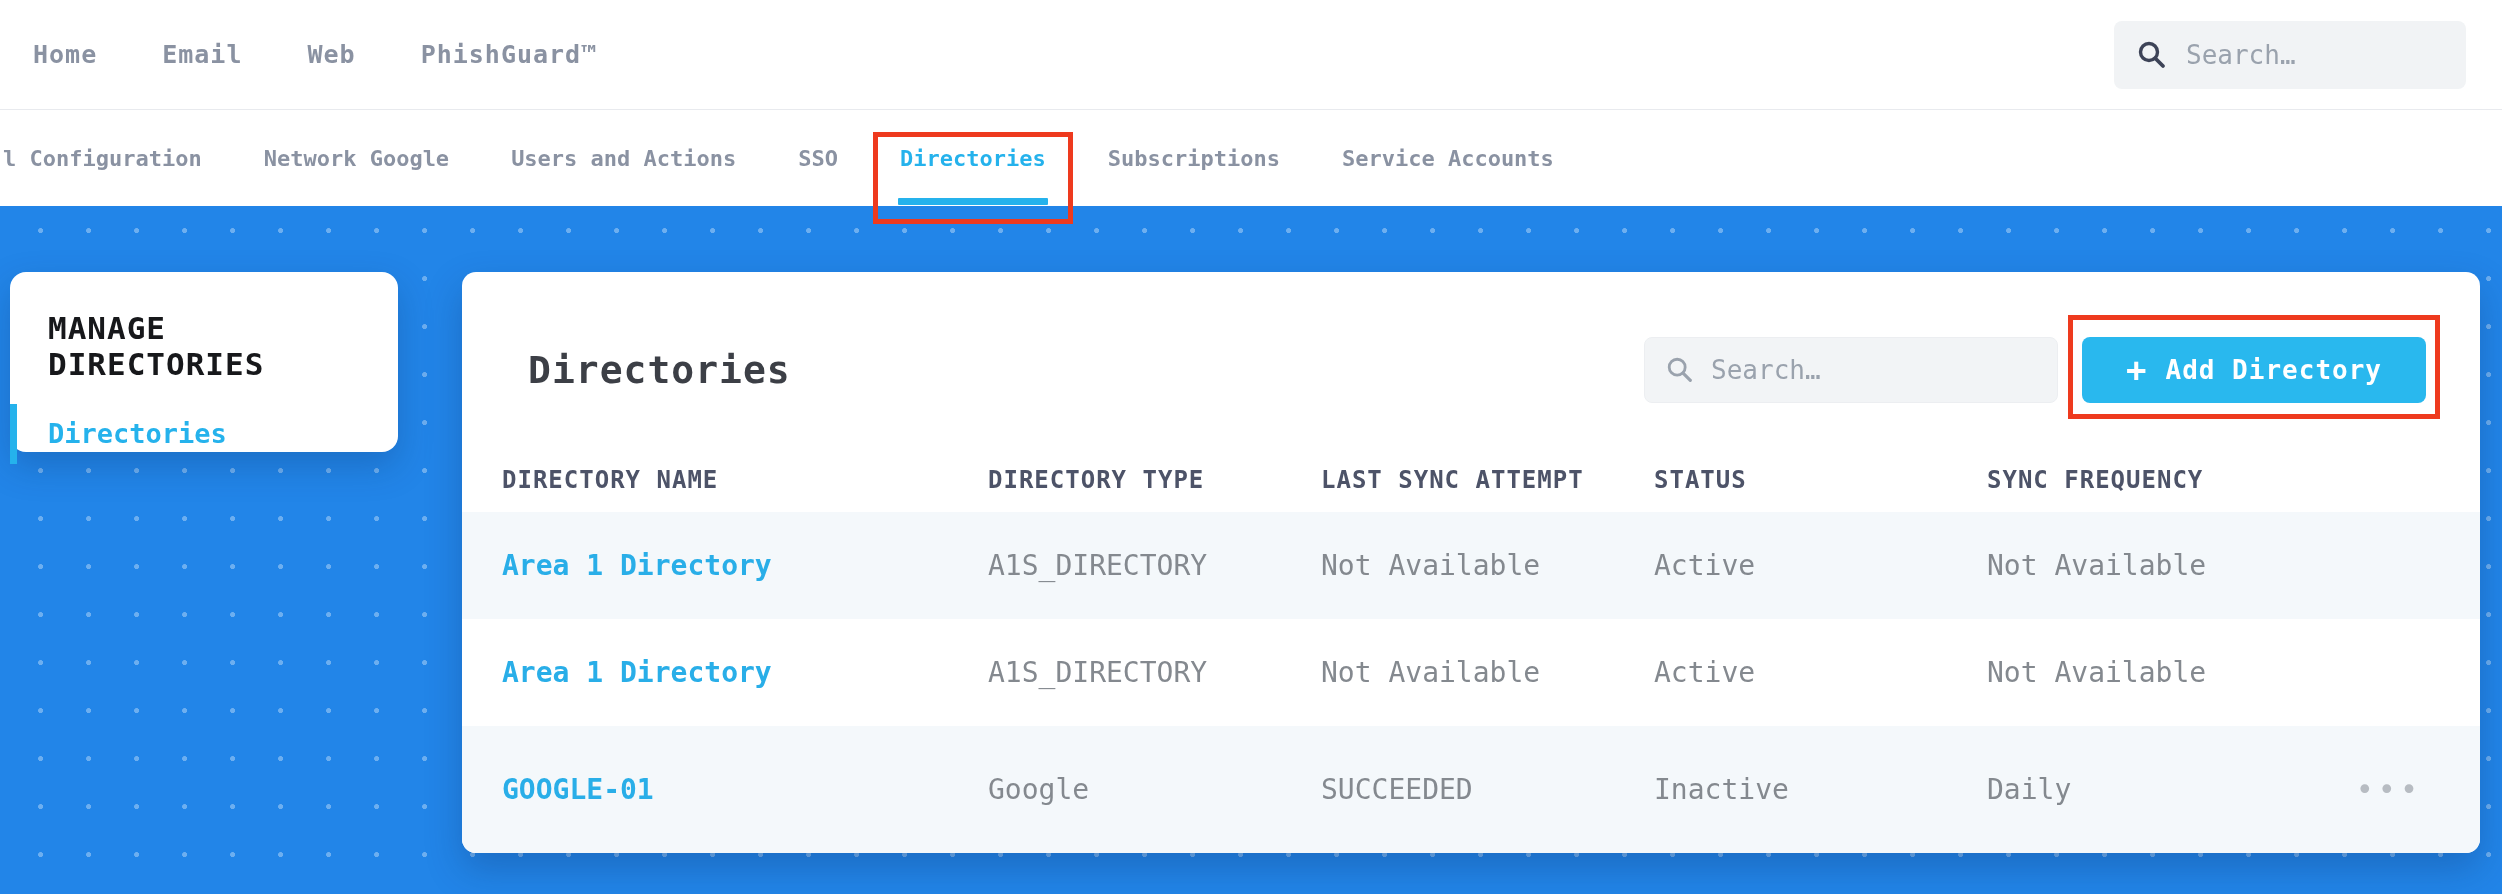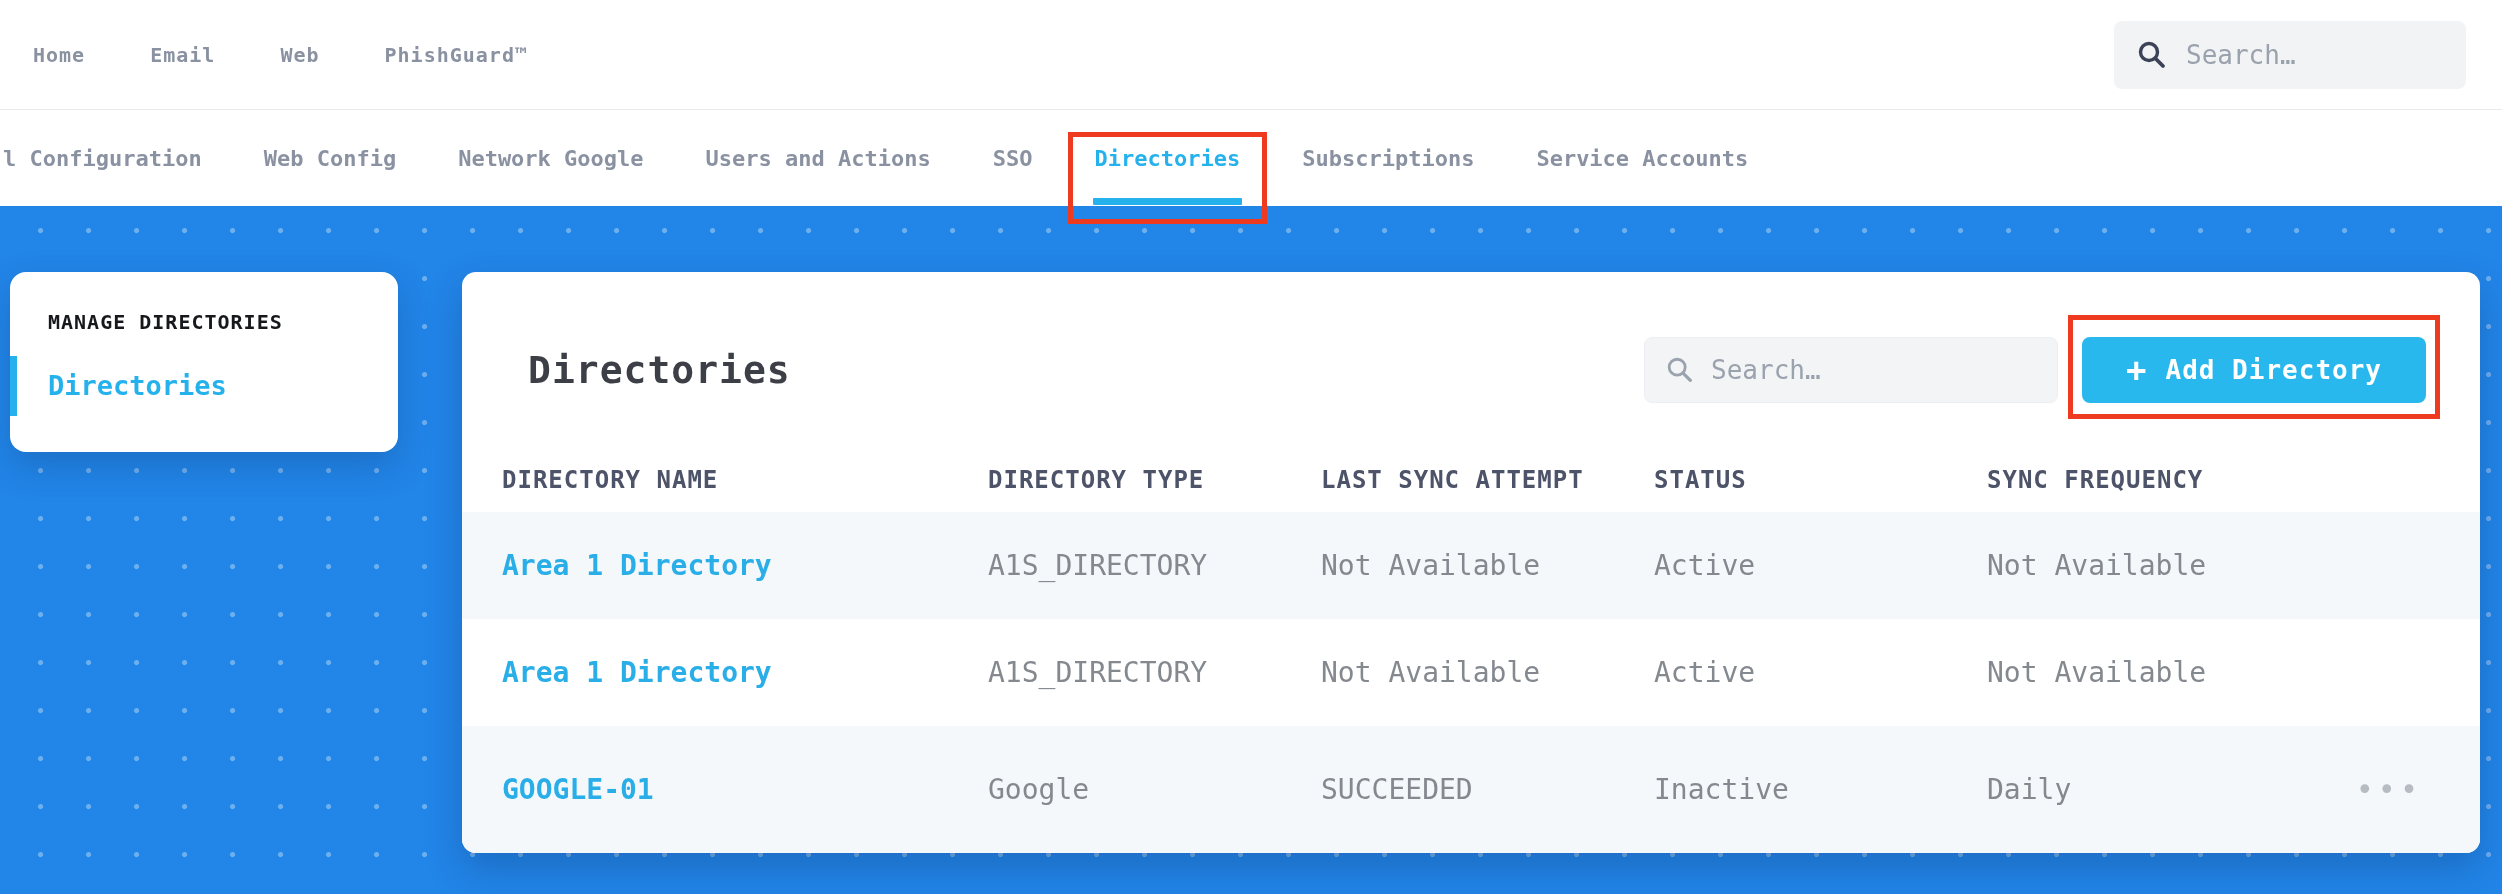--- a/index.html
+++ b/index.html
@@ -11,21 +11,21 @@
   }
   .screen { width:2502px; height:894px; position:relative; overflow:hidden; }
 
   
   .topnav {
     height:110px; background:#ffffff; border-bottom:1px solid #e8eaee;
     display:flex; align-items:center; padding:0 36px 0 33px;
   }
   .topnav-items { display:flex; gap:65px; align-items:center; }
   .topnav-item {
-    font-size:20px; font-weight:bold; color:#8a92a2; text-decoration:none;
+    font-size:25px; font-weight:bold; color:#8a92a2; text-decoration:none;
     letter-spacing:1px; cursor:pointer; white-space:nowrap;
   }
   .top-search {
     margin-left:auto; width:352px; height:68px; background:#f1f3f5;
     border-radius:8px; display:flex; align-items:center; padding:0 22px; gap:18px;
   }
   .search-glyph { flex:0 0 auto; display:block; }
   .search-input {
     border:none; outline:none; background:transparent; width:100%;
     font-family:"DejaVu Sans Mono", monospace; font-size:26px; color:#000000;
@@ -57,21 +57,21 @@
     background-image: radial-gradient(circle 2.6px at 2.6px 2.6px, rgba(255,255,255,.34) 2.2px, rgba(255,255,255,0) 2.8px);
     background-size:48px 48px; background-position:38px 22px;
   }
 
   
   .side-card {
     position:absolute; left:10px; top:66px; width:388px; height:180px;
     background:#ffffff; border-radius:16px; box-shadow:0 14px 34px rgba(13,46,99,.25);
     padding:38px 0 0 38px;
   }
-  .side-card-title { font-size:20px; font-weight:bold; color:#17181b; letter-spacing:1px; }
+  .side-card-title { font-size:31px; font-weight:bold; color:#17181b; letter-spacing:1px; }
   .side-item { position:relative; margin-top:36px; cursor:pointer; }
   .side-item-label { font-size:27px; font-weight:bold; color:#25b2ec; }
   .side-item-bar {
     position:absolute; left:-38px; top:-14px; width:7px; height:60px; background:#25b2ec;
   }
 
   
   .main-card {
     position:absolute; left:462px; top:66px; width:2018px; height:581px;
     background:#ffffff; border-radius:14px; box-shadow:0 16px 36px rgba(13,46,99,.28);
@@ -131,21 +131,20 @@
       <svg class="search-glyph" width="32" height="32" viewBox="0 0 32 32">
         <circle cx="13" cy="13" r="8.5" fill="none" stroke="#3d4357" stroke-width="3.4"></circle>
         <line x1="19.5" y1="19.5" x2="27" y2="27" stroke="#3d4357" stroke-width="3.8" stroke-linecap="round"></line>
       </svg>
       <input class="search-input" type="text" placeholder="Search…" style="">
     </div>
   </header>
 
   <nav class="tabnav">
     <span class="tab">l Configuration</span>
-    <span class="tab">Web Config</span>
     <span class="tab">Network Google</span>
     <span class="tab">Users and Actions</span>
     <span class="tab">SSO</span>
     <span class="tab active">
       <span>Directories</span>
       <span class="tab-underline"></span>
       <span class="tab-annotation"></span>
     </span>
     <span class="tab">Subscriptions</span>
     <span class="tab">Service Accounts</span>

